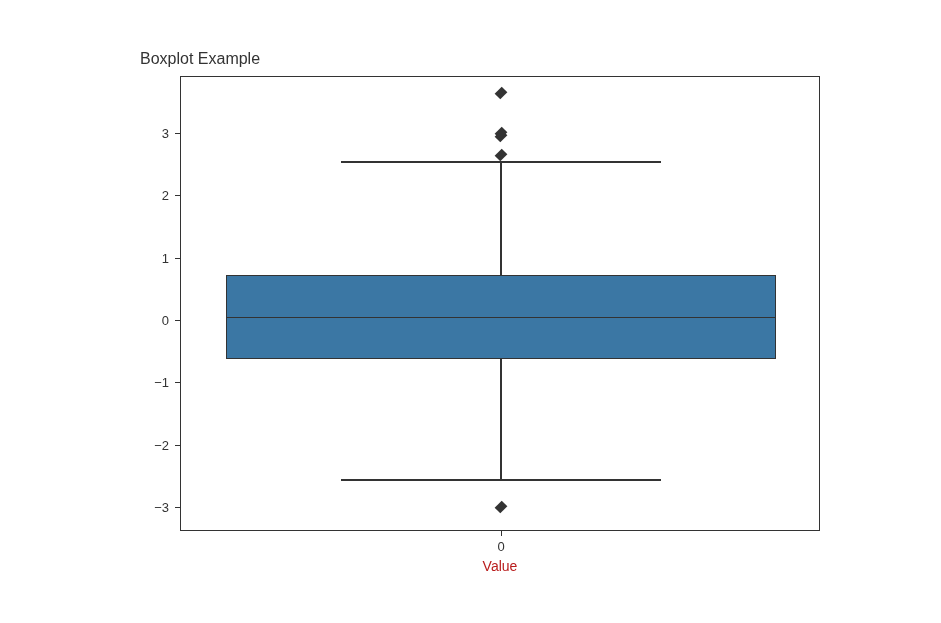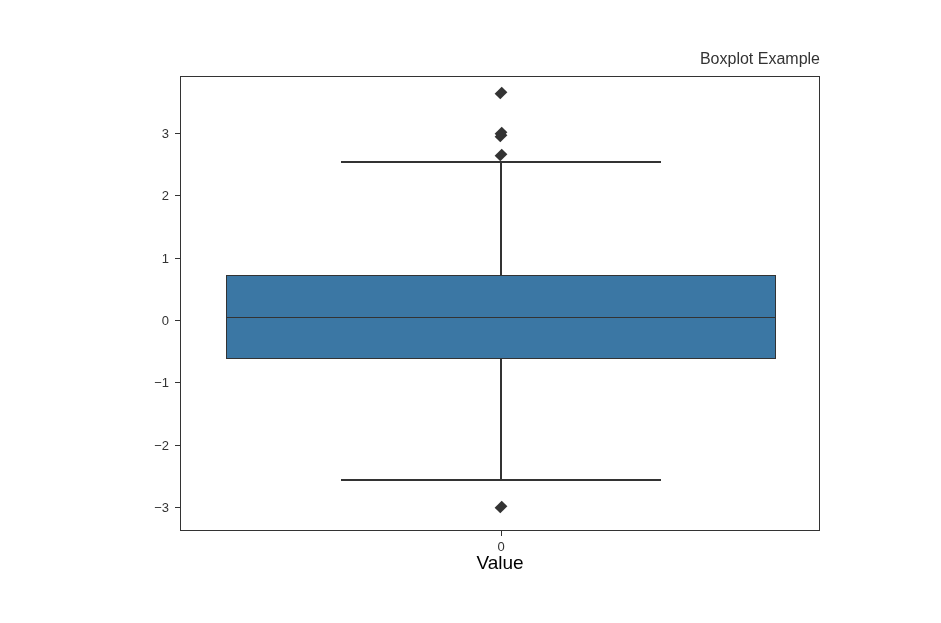--- a/index.html
+++ b/index.html
@@ -15,21 +15,21 @@
       position: relative;
     }
     .chart-container {
       position: absolute;
       left: 140px;
       top: 50px;
       width: 680px;
       height: 500px;
     }
     .chart-title {
-      text-align: right;
+      text-align: left;
       font-size: 16px;
       color: #333;
       margin-bottom: 8px;
     }
     .plot-area {
       position: relative;
       width: 640px;
       height: 455px;
       border: 1px solid #333;
       margin-left: 40px;
@@ -60,22 +60,22 @@
     }
     .x-tick-label {
       position: absolute;
       font-size: 13px;
       color: #333;
       transform: translateX(-50%);
       bottom: -24px;
     }
     .x-axis-label {
       position: absolute;
-      font-size: 19px;
-      color: #000000;
+      font-size: 14px;
+      color: #b91c1c;
       bottom: -44px;
       left: 50%;
       transform: translateX(-50%);
     }
     .box {
       position: absolute;
       background: #3b77a4;
       border: 1.5px solid #333;
     }
     .median-line {

